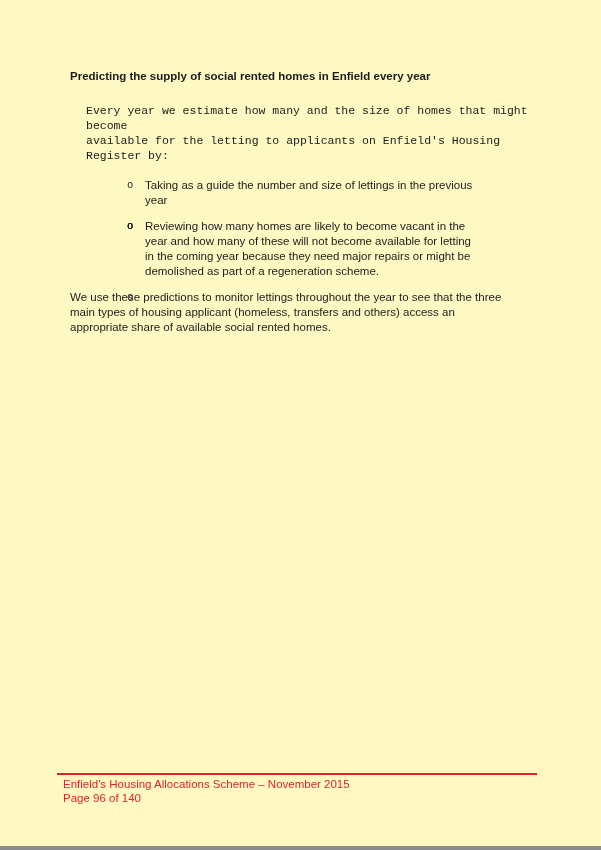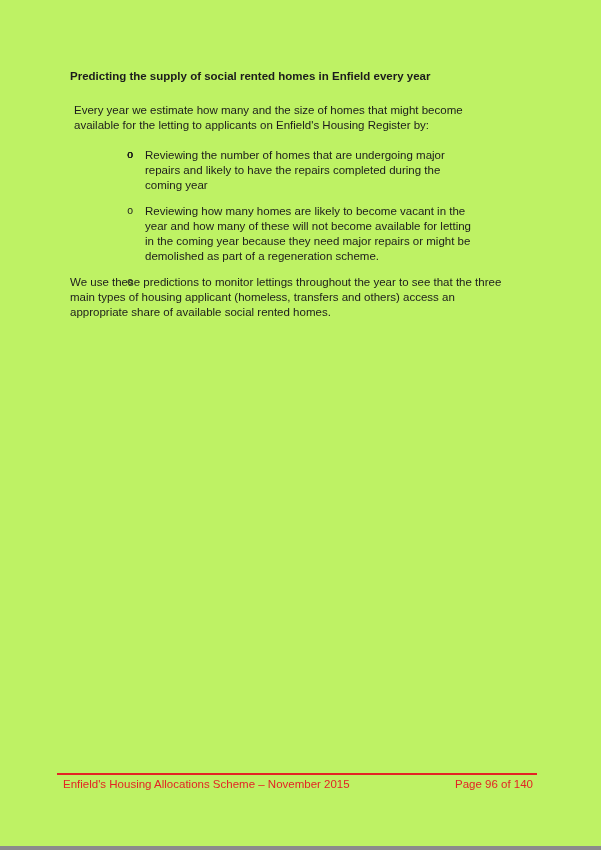--- a/index.html
+++ b/index.html
@@ -6,21 +6,21 @@
     --accent: #e32424;
     --ink: #1c1c1c;
     --edge: #8b8b8b;
   }
   * { margin: 0; padding: 0; box-sizing: border-box; }
   html, body { background: #ffffff; }
   .page {
     position: relative;
     width: 601px;
     height: 850px;
-    background: #bef264;
+    background: #fef9c3;
     overflow: hidden;
     font-family: "Liberation Sans", "DejaVu Sans", sans-serif;
     color: var(--ink);
     font-size: 11.5px;
     line-height: 15px;
   }
   .content {
     position: absolute;
     left: 70px;
     top: 69px;
@@ -28,21 +28,22 @@
   }
   .doc-heading {
     font-size: 11.5px;
     font-weight: bold;
     line-height: 15px;
     margin: 0 0 19px 0;
     white-space: pre-line;
   }
   .para {
     white-space: pre-line;
-    margin: 0 0 15px 4px;
+    margin: 0 0 15px 16px;
+    font-family: Liberation Mono, monospace;
   }
   .bullet-list {
     list-style: none;
     margin: 0;
     padding: 0;
   }
   .bullet-item {
     position: relative;
     padding-left: 75px;
     margin: 0 0 11px 0;
@@ -71,24 +72,25 @@
     width: 480px;
     height: 2px;
     background: var(--accent);
   }
   .footer-row {
     position: absolute;
     left: 63px;
     top: 777px;
     width: 470px;
     display: flex;
-    justify-content: space-between;
+    justify-content: flex-end;
     color: var(--accent);
     font-size: 11.5px;
     line-height: 14px;
+    flex-direction: column;
   }
   .page-edge-bar {
     position: absolute;
     left: 0;
     bottom: 0;
     width: 100%;
     height: 4px;
     background: var(--edge);
   }
 </style>
@@ -100,29 +102,28 @@
   <div class="content">
 
     <div class="doc-heading">Predicting the supply of social rented homes in Enfield every year</div>
 
     <div class="para">Every year we estimate how many and the size of homes that might become
 available for the letting to applicants on Enfield's Housing Register by:</div>
 
     <ul class="bullet-list">
       <li class="bullet-item">
         <span class="bullet-marker">o</span>
+        <span class="bullet-text">Taking as a guide the number and size of lettings in the previous
+year</span>
       </li>
       <li class="bullet-item">
         <span class="bullet-marker">o</span>
       </li>
       <li class="bullet-item">
         <span class="bullet-marker">o</span>
-        <span class="bullet-text">Reviewing the number of homes that are undergoing major
-repairs and likely to have the repairs completed during the
-coming year</span>
       </li>
       <li class="bullet-item">
         <span class="bullet-marker">o</span>
         <span class="bullet-text">Reviewing how many homes are likely to become vacant in the
 year and how many of these will not become available for letting
 in the coming year because they need major repairs or might be
 demolished as part of a regeneration scheme.</span>
       </li>
       <li class="bullet-item">
         <span class="bullet-marker">o</span>

